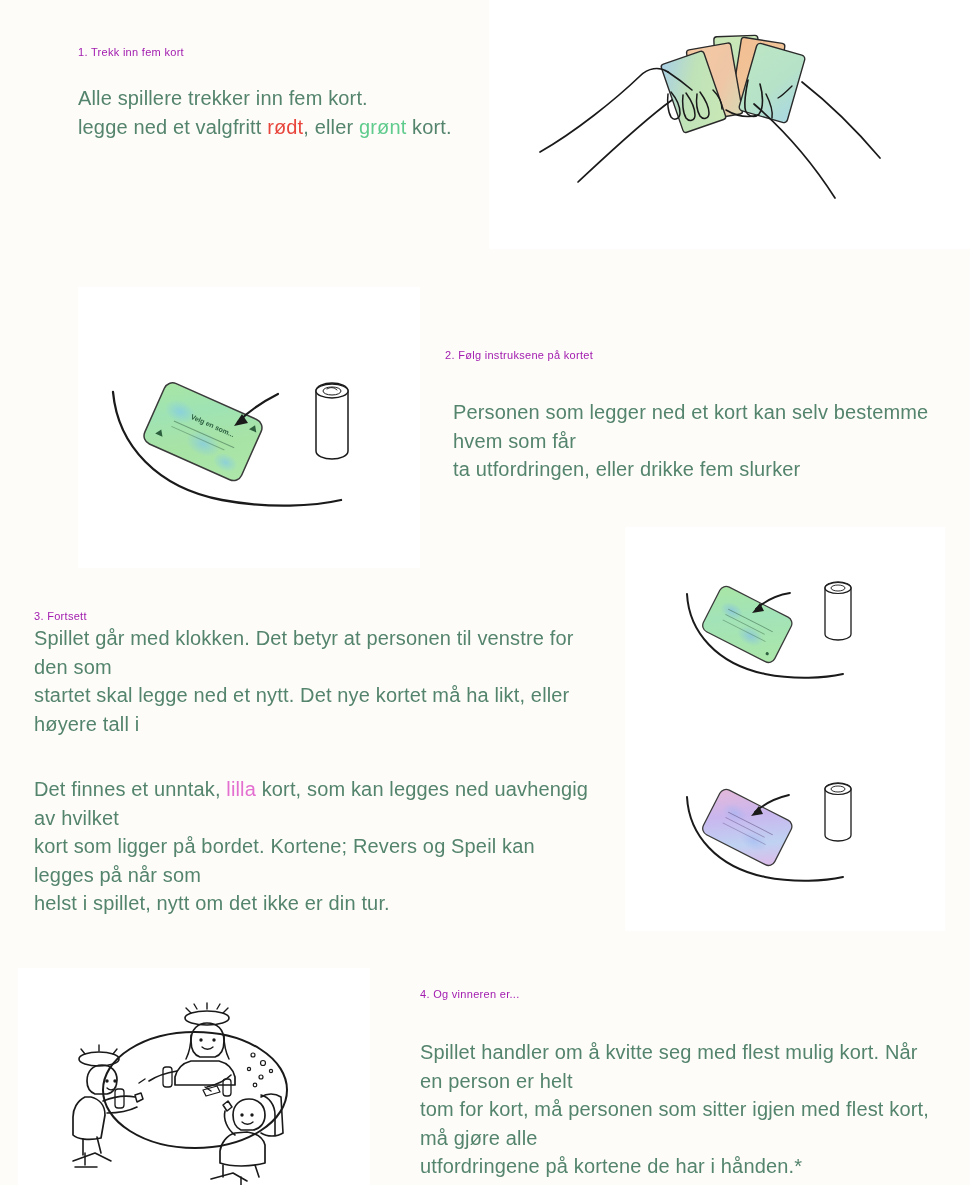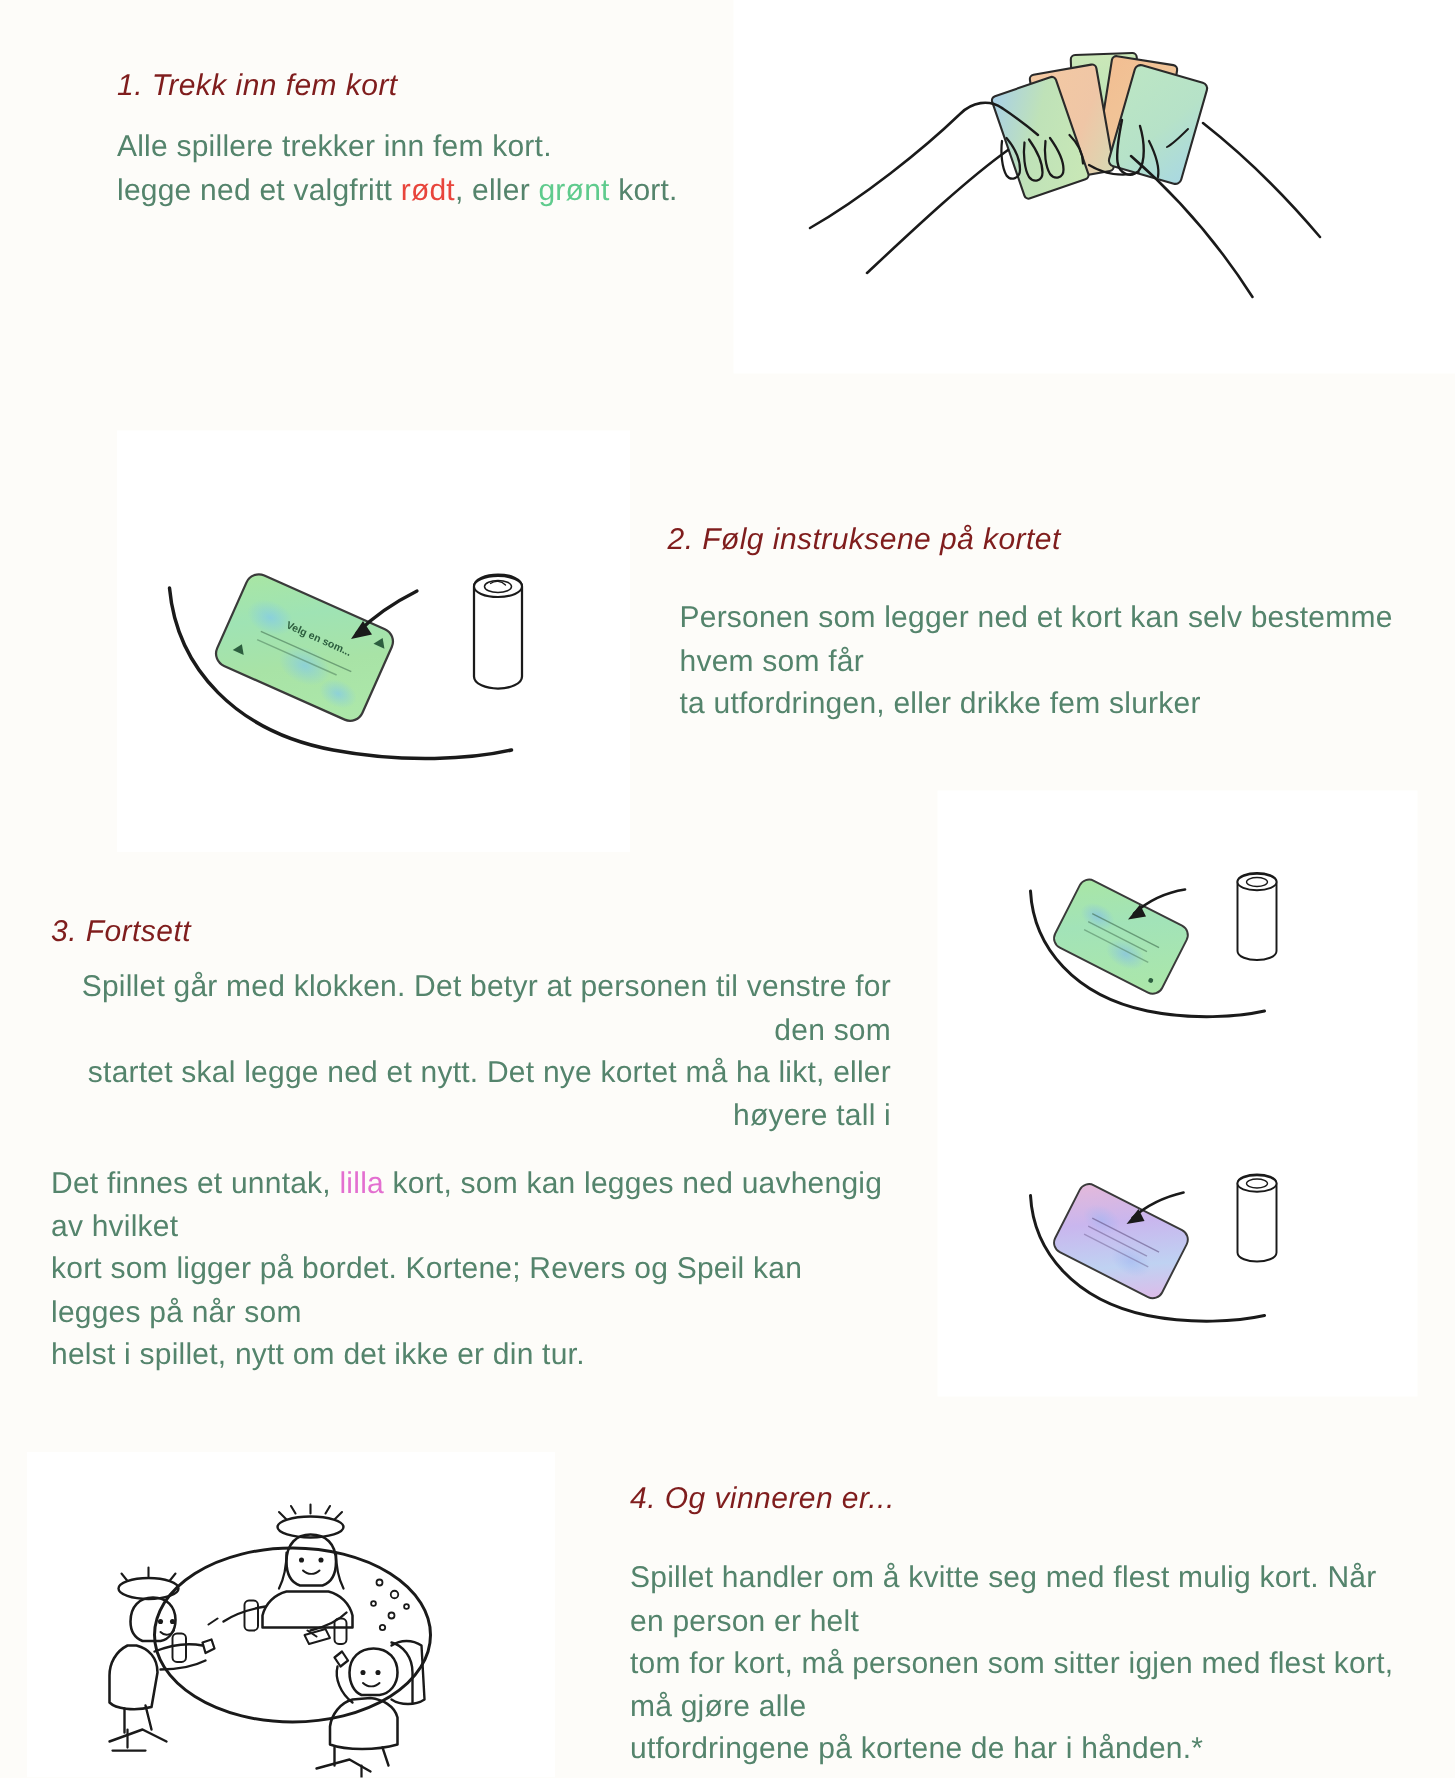--- a/index.html
+++ b/index.html
@@ -6,26 +6,25 @@
   body{
     width:970px;height:1185px;position:relative;overflow:hidden;
     background:#FDFCF9;
     font-family:"Liberation Sans","DejaVu Sans",sans-serif;
     -webkit-font-smoothing:antialiased;
   }
   .panel{position:absolute;background:#FFFFFF;}
   .illus{position:absolute;}
   .heading{
     position:absolute;
-    color:#7f1d1d;
-    font-size:20px;
+    color:#a21caf;
+    font-size:11px;
     font-weight:400;
     letter-spacing:.3px;
     white-space:nowrap;
-    font-style:italic;
   }
   .body{
     position:absolute;
     color:#54846C;
     font-size:20px;
     font-weight:400;
     line-height:28.5px;
     letter-spacing:.15px;
   }
   .rod{color:#E8453C;}
@@ -147,21 +146,21 @@
     <path class="ln" stroke-width="1.5" d="M206 31 C206 26 214 23 222 23 C230 23 238 26 238 31 L238 91 C238 96 230 99 222 99 C214 99 206 96 206 91 Z" fill="#FFFFFF"></path>
     <ellipse cx="222" cy="31" rx="16" ry="7" fill="#FFFFFF" stroke="#1A1A1A" stroke-width="1.4"></ellipse>
     <ellipse cx="222" cy="31" rx="9" ry="4" fill="none" stroke="#1A1A1A" stroke-width="1"></ellipse>
     <path class="ln" stroke-width=".9" d="M217 29 C220 27 224 27 227 30"></path>
   </g>
 </svg>
 </div>
 
 <div class="heading" style="left:34px;top:610px;text-align:center;">3. Fortsett</div>
 
-<div class="body" style="left:34px;top:644px;width:560px;text-align:right;">
+<div class="body" style="left:34px;top:624px;width:560px;">
   <div>Spillet går med klokken. Det betyr at personen til venstre for den som</div>
   <div>startet skal legge ned et nytt. Det nye kortet må ha likt, eller høyere tall i</div>
 </div>
 
 <div class="body" style="left:34px;top:775px;width:560px;">
   <div>
     <span>Det finnes et unntak, </span><span class="lilla">lilla</span><span> kort, som kan legges ned uavhengig av hvilket</span>
   </div>
   <div>kort som ligger på bordet. Kortene; Revers og Speil kan legges på når som</div>
   <div>helst i spillet, nytt om det ikke er din tur.</div>

